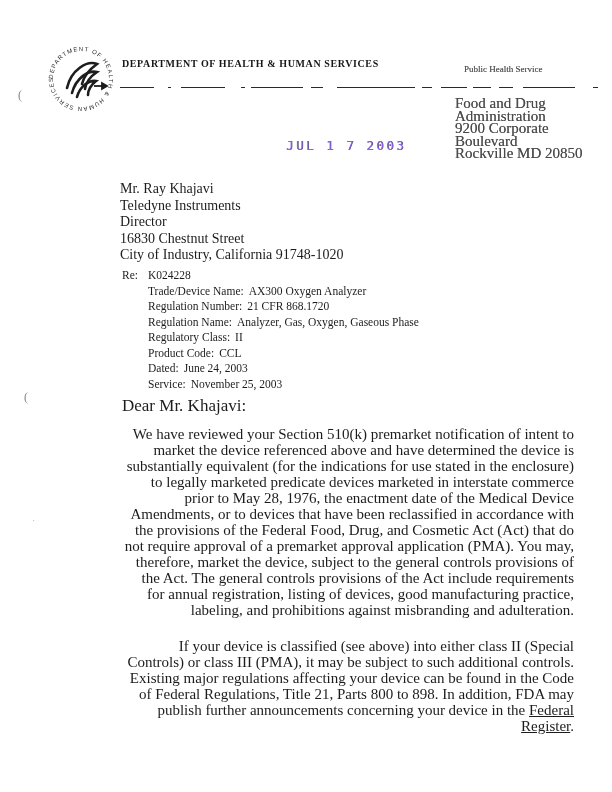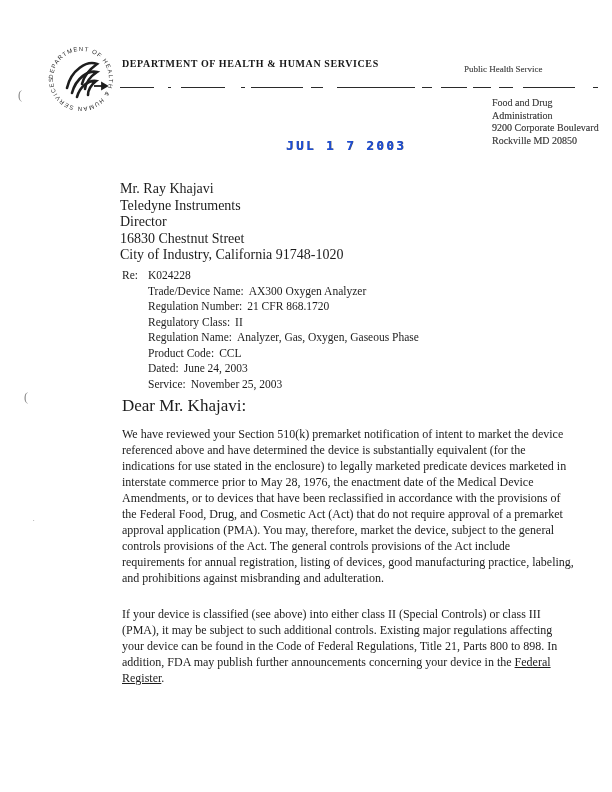--- a/index.html
+++ b/index.html
@@ -23,25 +23,24 @@
     color: #171717;
   }
   .phs {
     left: 464px; top: 64px;
     font-size: 9px;
     color: #555;
     text-shadow: 0 0 0.6px #777;
   }
   .agency-block {
     left: 455px; top: 97px;
-    font-size: 10px;
+    font-size: 15px;
     line-height: 12.5px;
     color: #4a4a4a;
     text-shadow: 0 0 0.6px #777;
-    margin-left: 37px;
   }
 
   
   .logo { left: 44px; top: 42px; width: 74px; height: 74px; }
 
   
   .rule {
     left: 120px; top: 86px; width: 482px; height: 3px;
     display: flex; align-items: center;
   }
@@ -57,24 +56,24 @@
   .rule span:nth-child(9)  { width: 26px; margin-right: 6px; }
   .rule span:nth-child(10) { width: 18px; margin-right: 8px; }
   .rule span:nth-child(11) { width: 14px; margin-right: 10px; }
   .rule span:nth-child(12) { width: 52px; margin-right: 18px; }
   .rule span:nth-child(13) { width: 5px; }
 
   
   .date-stamp {
     left: 286px; top: 138px;
     font-family: "DejaVu Sans Mono", monospace;
-    font-weight: bold;
+    font-weight: normal;
     font-size: 12.5px;
     letter-spacing: 2.5px;
-    color: #1d4ed8;
+    color: #8b5cf6;
     text-shadow: 0.5px 0 0 #555;
   }
 
   
   .recipient {
     left: 120px; top: 181px;
     font-size: 14px;
     line-height: 16.5px;
   }
 
@@ -86,23 +85,23 @@
   }
   .refblock .row { display: flex; align-items: flex-end; }
   .refblock .re-label { width: 26px; }
   .refblock .field { padding-left: 26px; }
   .refblock .field .val { margin-left: 5px; }
 
   
   .salutation { left: 122px; top: 396px; font-size: 17px; }
   .body-text {
     left: 122px; top: 426px; width: 452px;
-    font-size: 12px;
+    font-size: 15px;
     line-height: 16px;
-    text-align: left;
+    text-align: right;
   }
   .body-text p + p { margin-top: 20px; }
   .underlined { text-decoration: underline; }
 
   
   .artifact {
     font-size: 12px;
     color: #888;
     font-family: "Liberation Serif", serif;
   }
@@ -177,24 +176,24 @@
     <span class="re-label">Re:</span>
     <span>K024228</span>
   </div>
   <div class="field">
     <span>Trade/Device Name:</span><span class="val">AX300 Oxygen Analyzer</span>
   </div>
   <div class="field">
     <span>Regulation Number:</span><span class="val">21 CFR 868.1720</span>
   </div>
   <div class="field">
+    <span>Regulation Name:</span><span class="val">Analyzer, Gas, Oxygen, Gaseous Phase</span>
+  </div>
+  <div class="field">
     <span>Regulatory Class:</span><span class="val">II</span>
-  </div>
-  <div class="field">
-    <span>Regulation Name:</span><span class="val">Analyzer, Gas, Oxygen, Gaseous Phase</span>
   </div>
   <div class="field">
     <span>Product Code:</span><span class="val">CCL</span>
   </div>
   <div class="field">
     <span>Dated:</span><span class="val">June 24, 2003</span>
   </div>
   <div class="field">
     <span>Service:</span><span class="val">November 25, 2003</span>
   </div>

